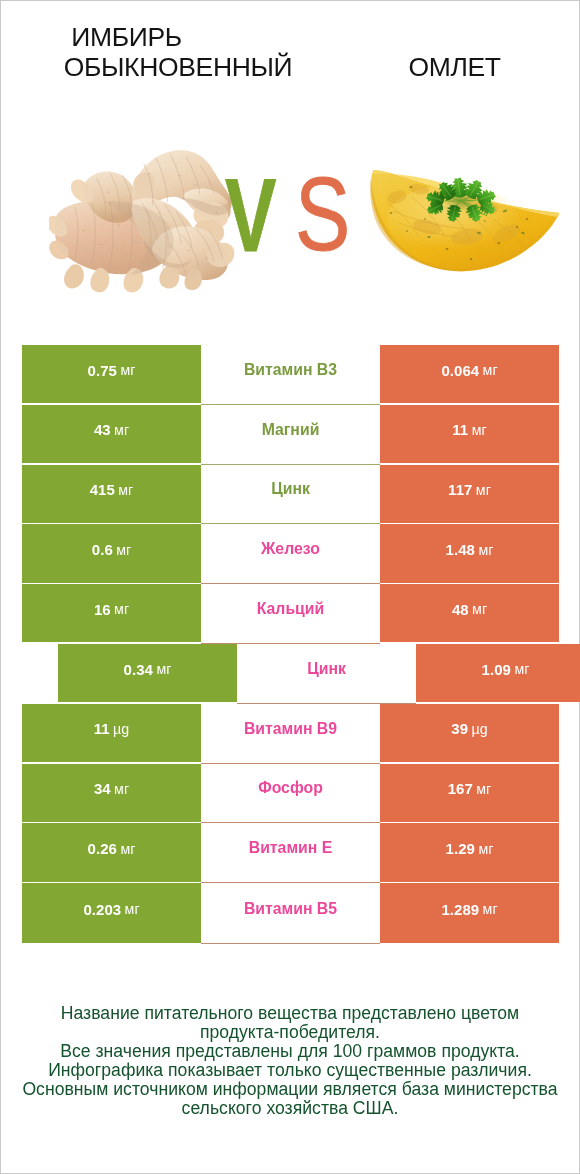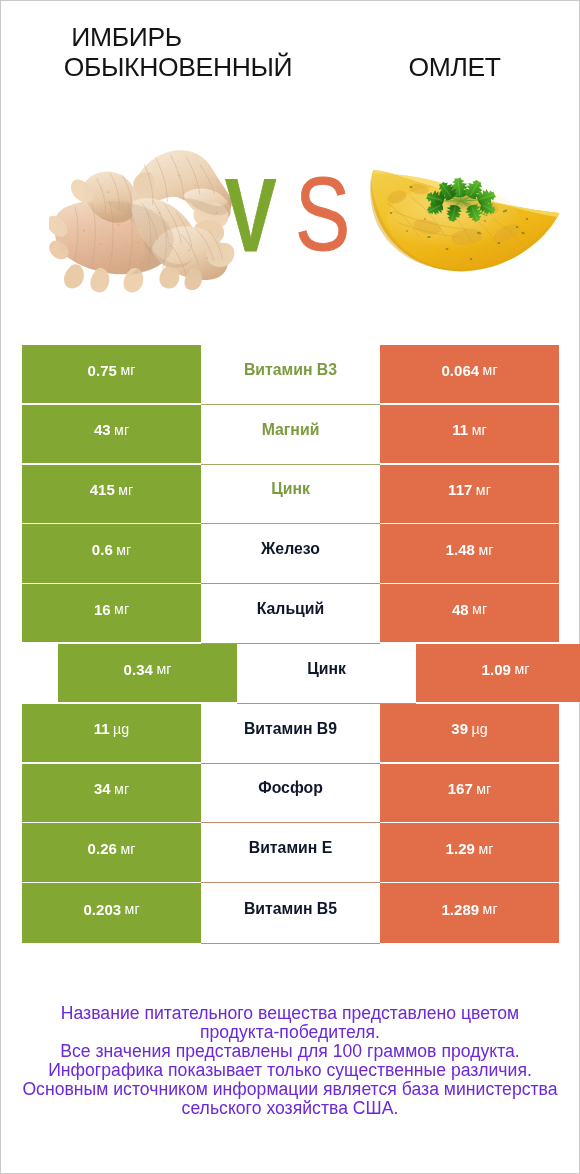--- a/index.html
+++ b/index.html
@@ -28,29 +28,29 @@
 
   
   .table{position:absolute;left:21px;top:344px;width:537px;height:598px;}
   .row{position:absolute;left:0;width:537px;height:59.8px;}
   .cell{position:absolute;top:0;height:58.3px;display:flex;align-items:center;justify-content:center;
         width:179px;box-sizing:border-box;white-space:nowrap;padding-bottom:8px;}
   .cell.left{left:0;background:#82a732;color:#ffffff;}
   .cell.right{left:358px;background:#e26e49;color:#ffffff;}
   .cell.mid{left:179px;background:#ffffff;font-size:15.8px;font-weight:700;height:59.8px;padding-bottom:9px;}
   .row.green .cell.mid{color:#7b9b3f;border-bottom:1px solid #a3ab68;}
-  .row.red .cell.mid{color:#0f172a;border-bottom:1px solid #c68a6e;}
+  .row.red .cell.mid{color:#ec4899;border-bottom:1px solid #c68a6e;}
   .row.last .cell.mid{height:61.3px;}
   .row.last .cell.left,.row.last .cell.right{height:59.8px;}
   .val{font-size:15px;font-weight:700;letter-spacing:0.05px;}
   .val.unit{font-size:14.2px;font-weight:400;padding-left:3.4px;}
 
   
   .footer{position:absolute;left:0;top:1002.6px;width:578px;text-align:center;
-          font-size:17.6px;line-height:19.12px;color:#6d28d9;white-space:pre-line;letter-spacing:0.02px;}
+          font-size:17.6px;line-height:19.12px;color:#14532d;white-space:pre-line;letter-spacing:0.02px;}
 </style>
 </head>
 <body>
 
 <div class="page">
 
   <div class="titles">
     <div class="title-line t1">ИМБИРЬ</div>
     <div class="title-line t2">ОБЫКНОВЕННЫЙ</div>
     <div class="title-line t3">ОМЛЕТ</div>

